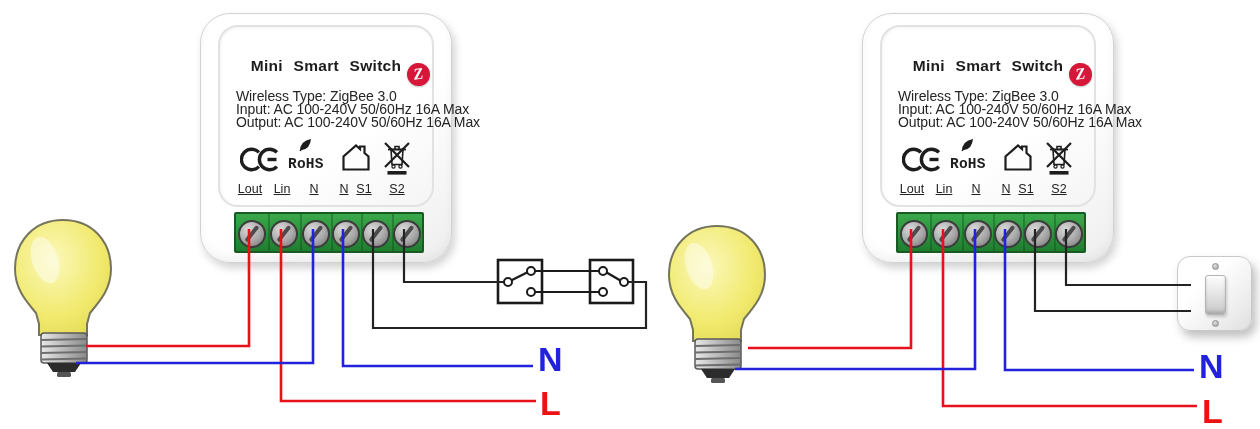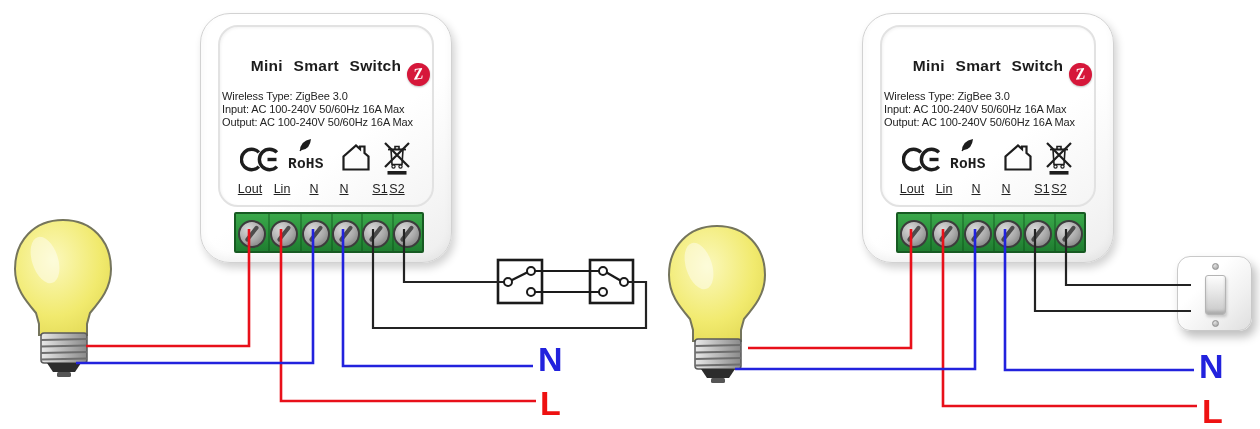--- a/index.html
+++ b/index.html
@@ -17,34 +17,34 @@
   .inner-panel { position:absolute; left:17px; right:17px; top:11px; height:182px;
     border:2px solid #e2e2e2; border-radius:20px;
     box-shadow:inset 1px 1px 3px rgba(0,0,0,0.05); }
   .dev-title { position:absolute; left:0; right:0; top:43px; text-align:center;
     font-size:15.5px; font-weight:bold; color:#1c1c1c; word-spacing:6px; letter-spacing:.3px; }
   .zig-logo { position:absolute; right:21px; top:49px; width:23px; height:23px;
     border-radius:50%; background:#d6173a; color:#ffffff; text-align:center;
     font-family:"Liberation Serif", serif; font-style:italic; font-weight:bold;
     font-size:16px; line-height:22px; transform:rotate(-8deg);
     box-shadow:0 1px 2px rgba(0,0,0,.25); }
-  .dev-specs { position:absolute; left:21px; top:76px; font-size:11px;
+  .dev-specs { position:absolute; left:35px; top:76px; font-size:14px;
     line-height:13.2px; color:#242424; white-space:nowrap; letter-spacing:-0.1px; }
   .cert-row { position:absolute; left:0; top:126px; width:100%; height:40px; }
   .ce-mark   { position:absolute; left:39px;  top:6px; }
   .rohs-mark { position:absolute; left:87px;  top:2px; width:46px; height:30px; }
   .rohs-text { position:absolute; left:0; bottom:0; font-size:14.5px; font-weight:bold;
     color:#1d1d1d; letter-spacing:.2px;font-family:Liberation Mono, monospace; }
   .rohs-leaf { position:absolute; left:9px; top:-4px; }
   .house-ic  { position:absolute; left:139px; top:3px; }
   .weee-ic   { position:absolute; left:181px; top:0px; }
   .term-labels { position:absolute; top:168px; left:0; width:100%;
     font-size:12.5px; color:#222; }
   .tlab { position:absolute; transform:translateX(-50%);text-decoration:underline; }
-  .tl1{left:49px}.tl2{left:81px}.tl3{left:113px}.tl4{left:143px}.tl5{left:179px}.tl6{left:196px}
+  .tl1{left:49px}.tl2{left:81px}.tl3{left:113px}.tl4{left:143px}.tl5{left:163px}.tl6{left:196px}
 
   .term-block { position:absolute; left:33px; top:198px; width:190px; height:41px;
     background:linear-gradient(180deg,#3aa84a,#2b923c 55%,#1f7d30);
     border:2px solid #175a22; border-radius:2px; }
   .t-div { position:absolute; top:0; width:2px; height:100%; background:rgba(10,70,20,.35); }
   .screw { position:absolute; top:6px; width:28px; height:28px; border-radius:50%;
     background:radial-gradient(circle at 35% 30%, #d9d9d9, #a8a8a8 55%, #7d7d7d 90%);
     border:2.5px solid #3c3c3c; }
   .screw .slot { position:absolute; left:10px; top:2px; width:3.5px; height:19px;
     background:#4c4c4c; border-radius:2px; transform:rotate(38deg); }

